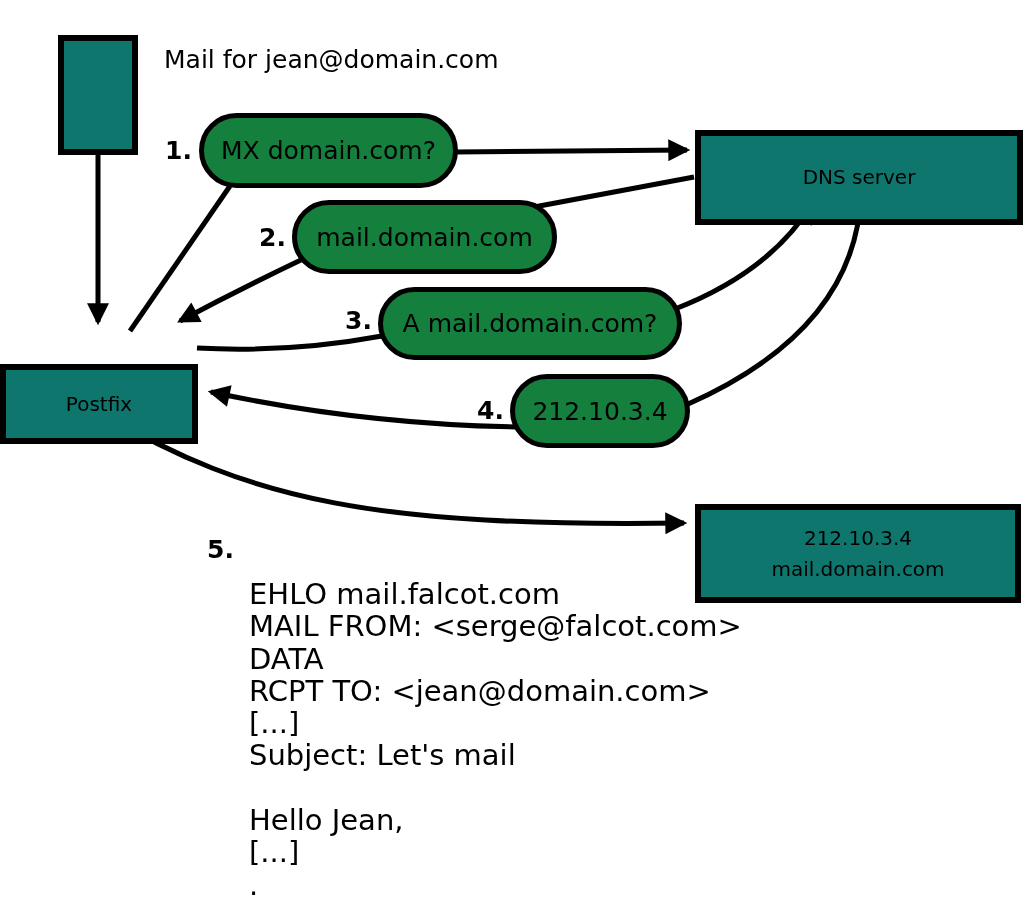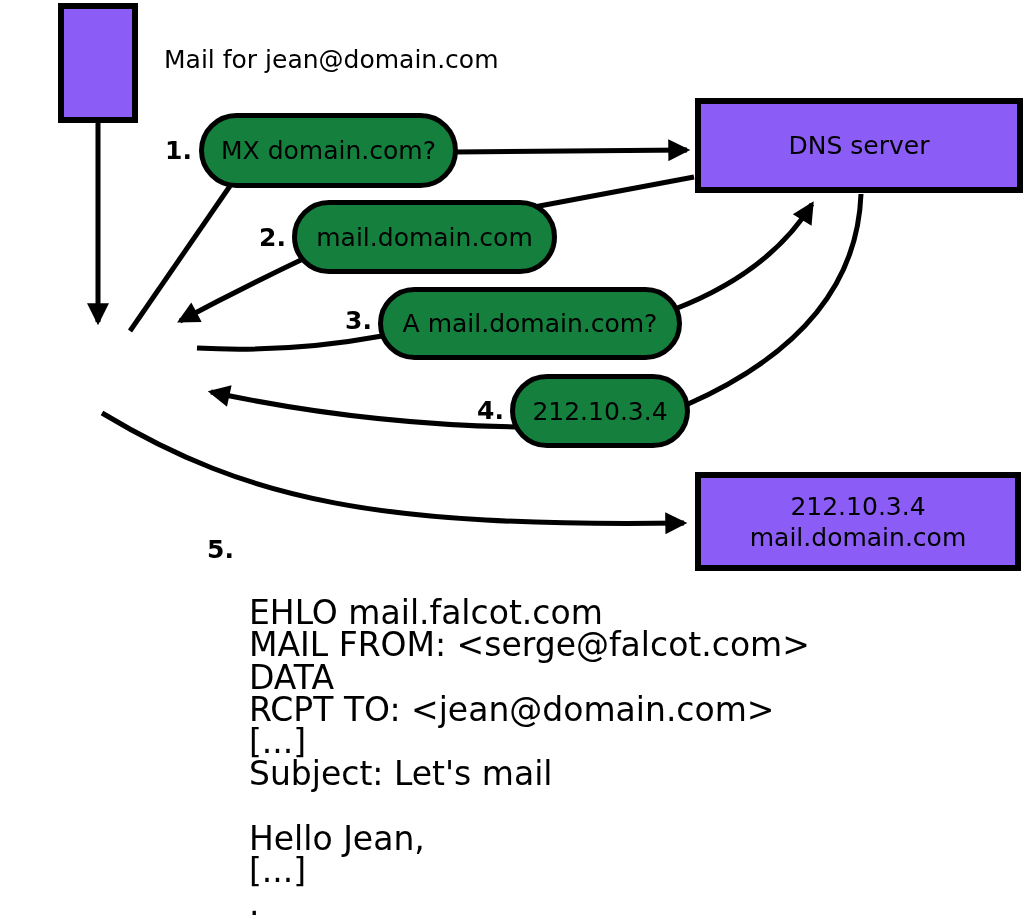--- a/index.html
+++ b/index.html
@@ -7,24 +7,24 @@
     position:relative;
     width:1024px;height:919px;
     background:#ffffff;
     color:#000000;
     font-family:"DejaVu Sans","Liberation Sans",sans-serif;
     overflow:hidden;
   }
   svg.connectors{position:absolute;left:0;top:0;z-index:1;}
   .node{
     position:absolute;z-index:2;
-    border:6px solid #000;background:#8b5cf6;
+    border:6px solid #000;background:#0f766e;
     box-sizing:border-box;
     display:flex;flex-direction:column;align-items:center;justify-content:center;
-    font-size:25px;line-height:31px;text-align:center;
+    font-size:20px;line-height:31px;text-align:center;margin-top:32px;
   }
   .pill{
     position:absolute;z-index:2;
     border:5px solid #000;background:#15803d;border-radius:40px;
     box-sizing:border-box;
     display:flex;align-items:center;justify-content:center;
     font-size:25px;white-space:nowrap;
   }
   .numlabel{
     position:absolute;z-index:3;
@@ -34,22 +34,22 @@
   .title-label{
     position:absolute;z-index:3;left:164px;top:45px;
     font-size:25px;white-space:nowrap;
   }
   .step5-row{
     position:absolute;z-index:3;left:207px;top:535px;
     display:flex;align-items:baseline;font-size:25px;white-space:nowrap;
   }
   .step5-num{font-weight:bold;margin-right:20px;}
   .smtp-block{
-    position:absolute;z-index:3;left:249px;top:597px;
-    font-size:33px;
+    position:absolute;z-index:3;left:249px;top:578px;
+    font-size:29px;
   }
   .smtp-line{height:32.3px;line-height:32.3px;white-space:pre;}
 </style>
 </head>
 <body>
 
 <div class="canvas">
 
   <svg class="connectors" width="1024" height="919" viewBox="0 0 1024 919">
     <defs>
@@ -66,20 +66,23 @@
       <path d="M197 348 Q290 353 382 336"></path>
       <path d="M675 309 Q770 272 812 204" marker-end="url(#ah)"></path>
       <path d="M861 194 Q856 330 686 405"></path>
       <path d="M516 427 Q360 424 211 392" marker-end="url(#ah)"></path>
       <path d="M102 413 C250 502 380 527 684 523" marker-end="url(#ah)"></path>
     </g>
   </svg>
 
   <div class="node" style="left:58px;top:3px;width:80px;height:120px;"></div>
 
+  <div class="node" style="left:0px;top:332px;width:198px;height:80px;">
+    <span>Postfix</span>
+  </div>
 
   <div class="node" style="left:695px;top:98px;width:328px;height:95px;">
     <span>DNS server</span>
   </div>
 
   <div class="node" style="left:695px;top:472px;width:326px;height:99px;">
     <span>212.10.3.4</span>
     <span>mail.domain.com</span>
   </div>
 

